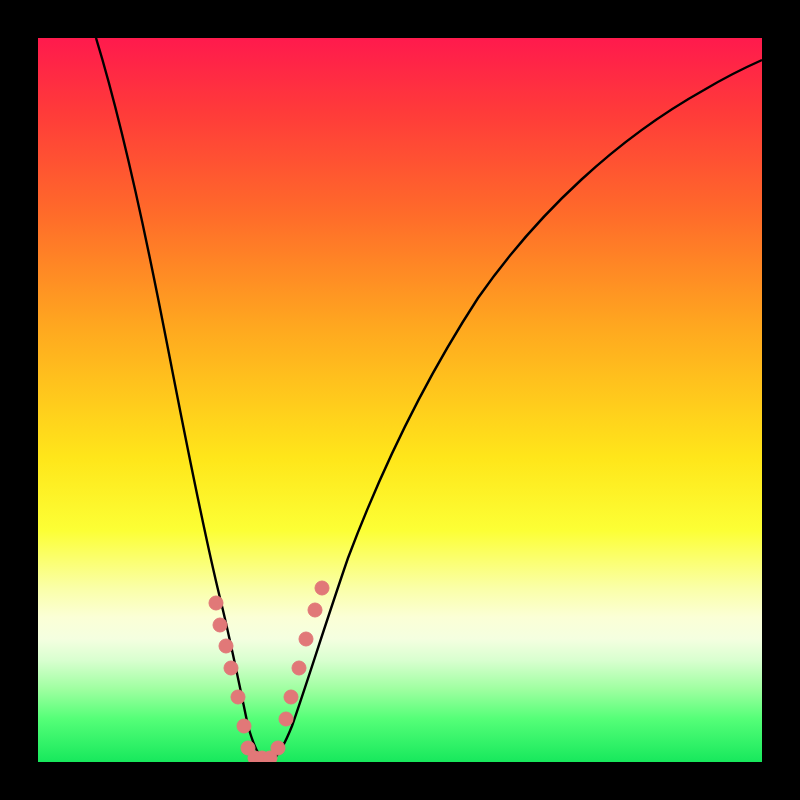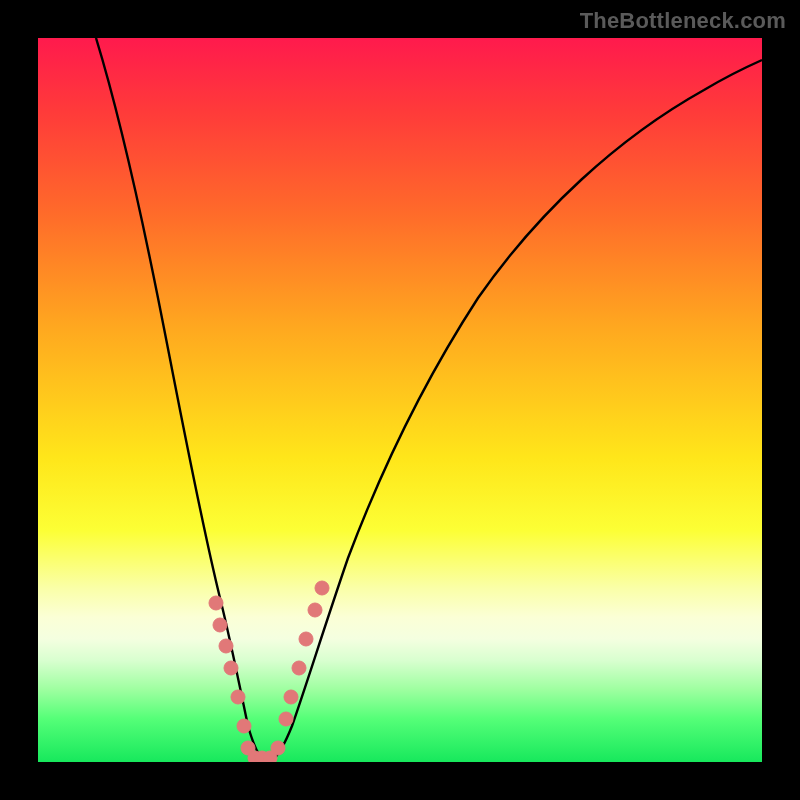--- a/index.html
+++ b/index.html
@@ -93,14 +93,13 @@
         <circle cx="253" cy="659" r="7"></circle>
         <circle cx="261" cy="630" r="7"></circle>
         <circle cx="268" cy="601" r="7"></circle>
         <circle cx="277" cy="572" r="7"></circle>
         <circle cx="284" cy="550" r="7"></circle>
       </g>
     </svg>
 
   </div>
 
-  <div class="attribution">TheBottleneck.com</div>
 </div>
 
 </body></html>

